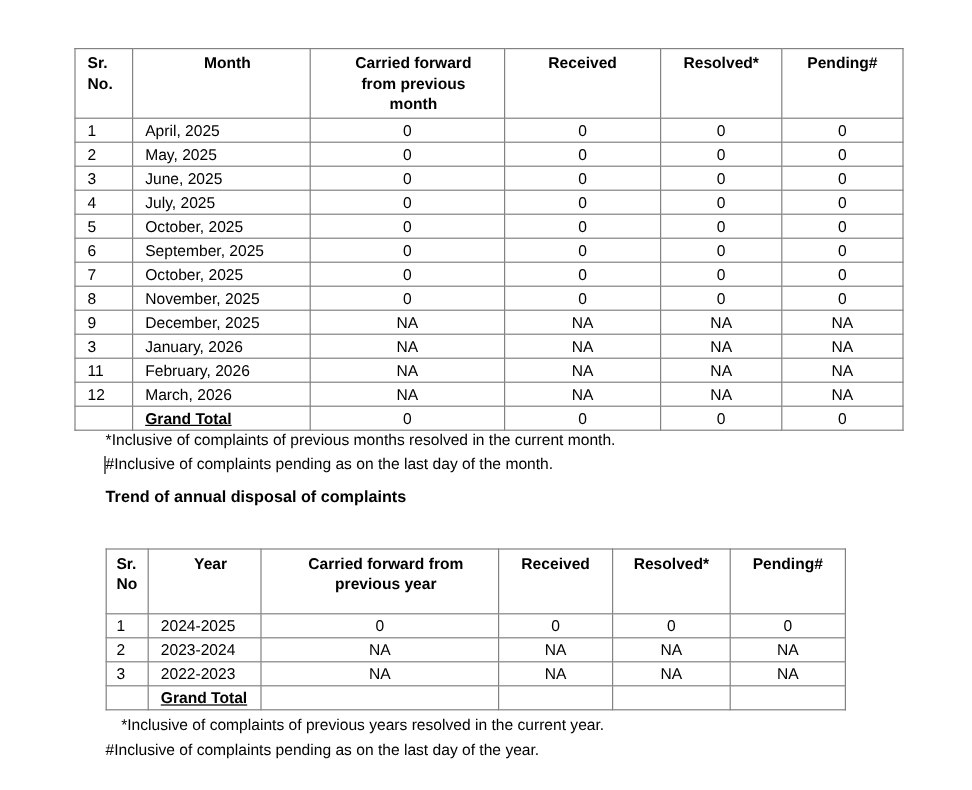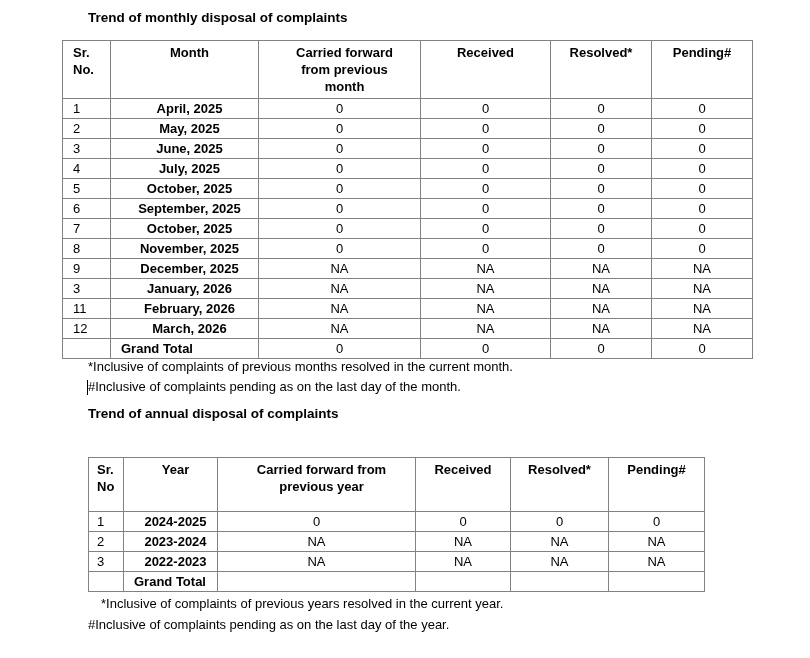--- a/index.html
+++ b/index.html
@@ -44,25 +44,25 @@
     font-weight: bold;
     vertical-align: top;
     text-align: center;
     padding-top: 3px;
     white-space: pre-line;
     margin-left: 27px;
   }
   .tbl-monthly tr.header-row th { height: 58px; }
   .tbl-annual  tr.header-row th { height: 54px; }
 
-  th.al, td.al { text-align: center; padding-left: 10px; font-weight: bold; }
+  th.al, td.al { text-align: left; padding-left: 10px; }
   .tbl-annual th.al-sr, .tbl-annual td.al-sr { text-align: left; padding-left: 8px; }
   .tbl-monthly th.al-sr, .tbl-monthly td.al-sr { text-align: left; padding-left: 10px; }
 
-  td.gt-label { font-weight: bold; text-align: left; padding-left: 10px; }
+  td.gt-label { font-weight: bold; text-align: left; padding-left: 10px; text-decoration: underline; }
 
   .footnote {
     position: absolute;
     font-size: 13px;
     white-space: nowrap;
   }
   .fn-m1 { left: 88px; top: 359px; }
   .fn-m2 { left: 88px; top: 379px; }
   .fn-a1 { left: 101px; top: 596px; }
   .fn-a2 { left: 88px; top: 617px; }
@@ -72,21 +72,20 @@
     left: 87px; top: 380px;
     width: 1px; height: 15px;
     background: #000000;
   }
 </style>
 </head>
 <body>
 
 <div class="doc-page">
 
-  <div class="doc-title title-monthly">Trend of monthly disposal of complaints</div>
 
   <table class="tbl-monthly">
     <colgroup>
       <col style="width:48px">
         <col style="width:148px">
         <col style="width:162px">
       <col style="width:130px">
         <col style="width:101px">
         <col style="width:101px">
     </colgroup>

